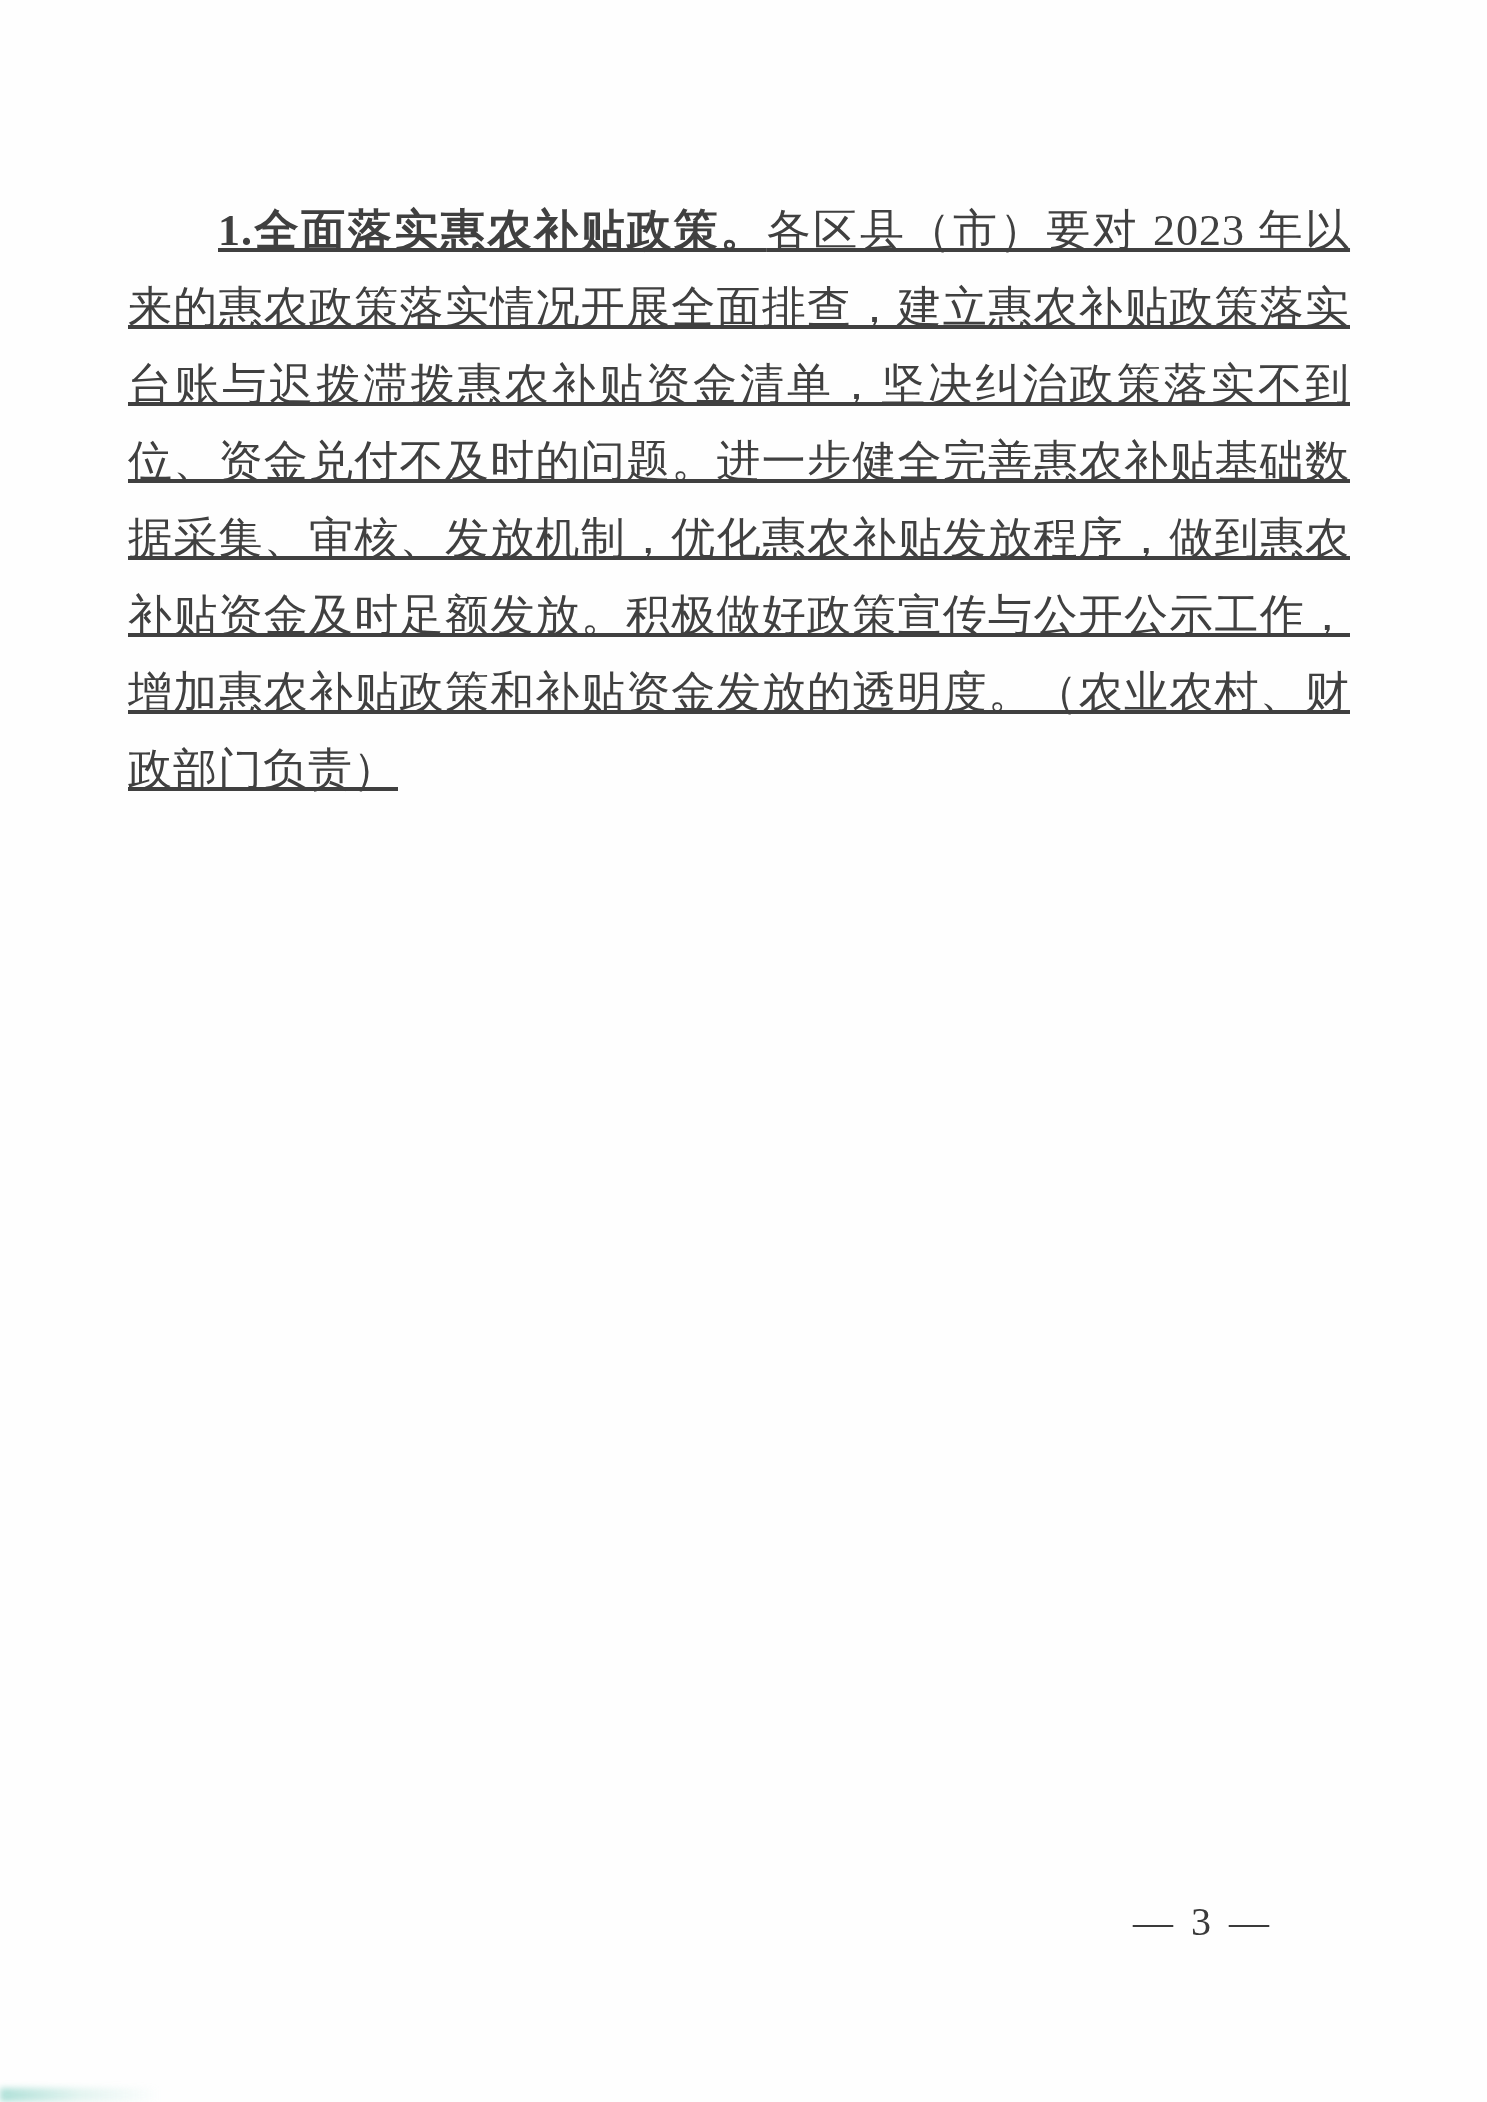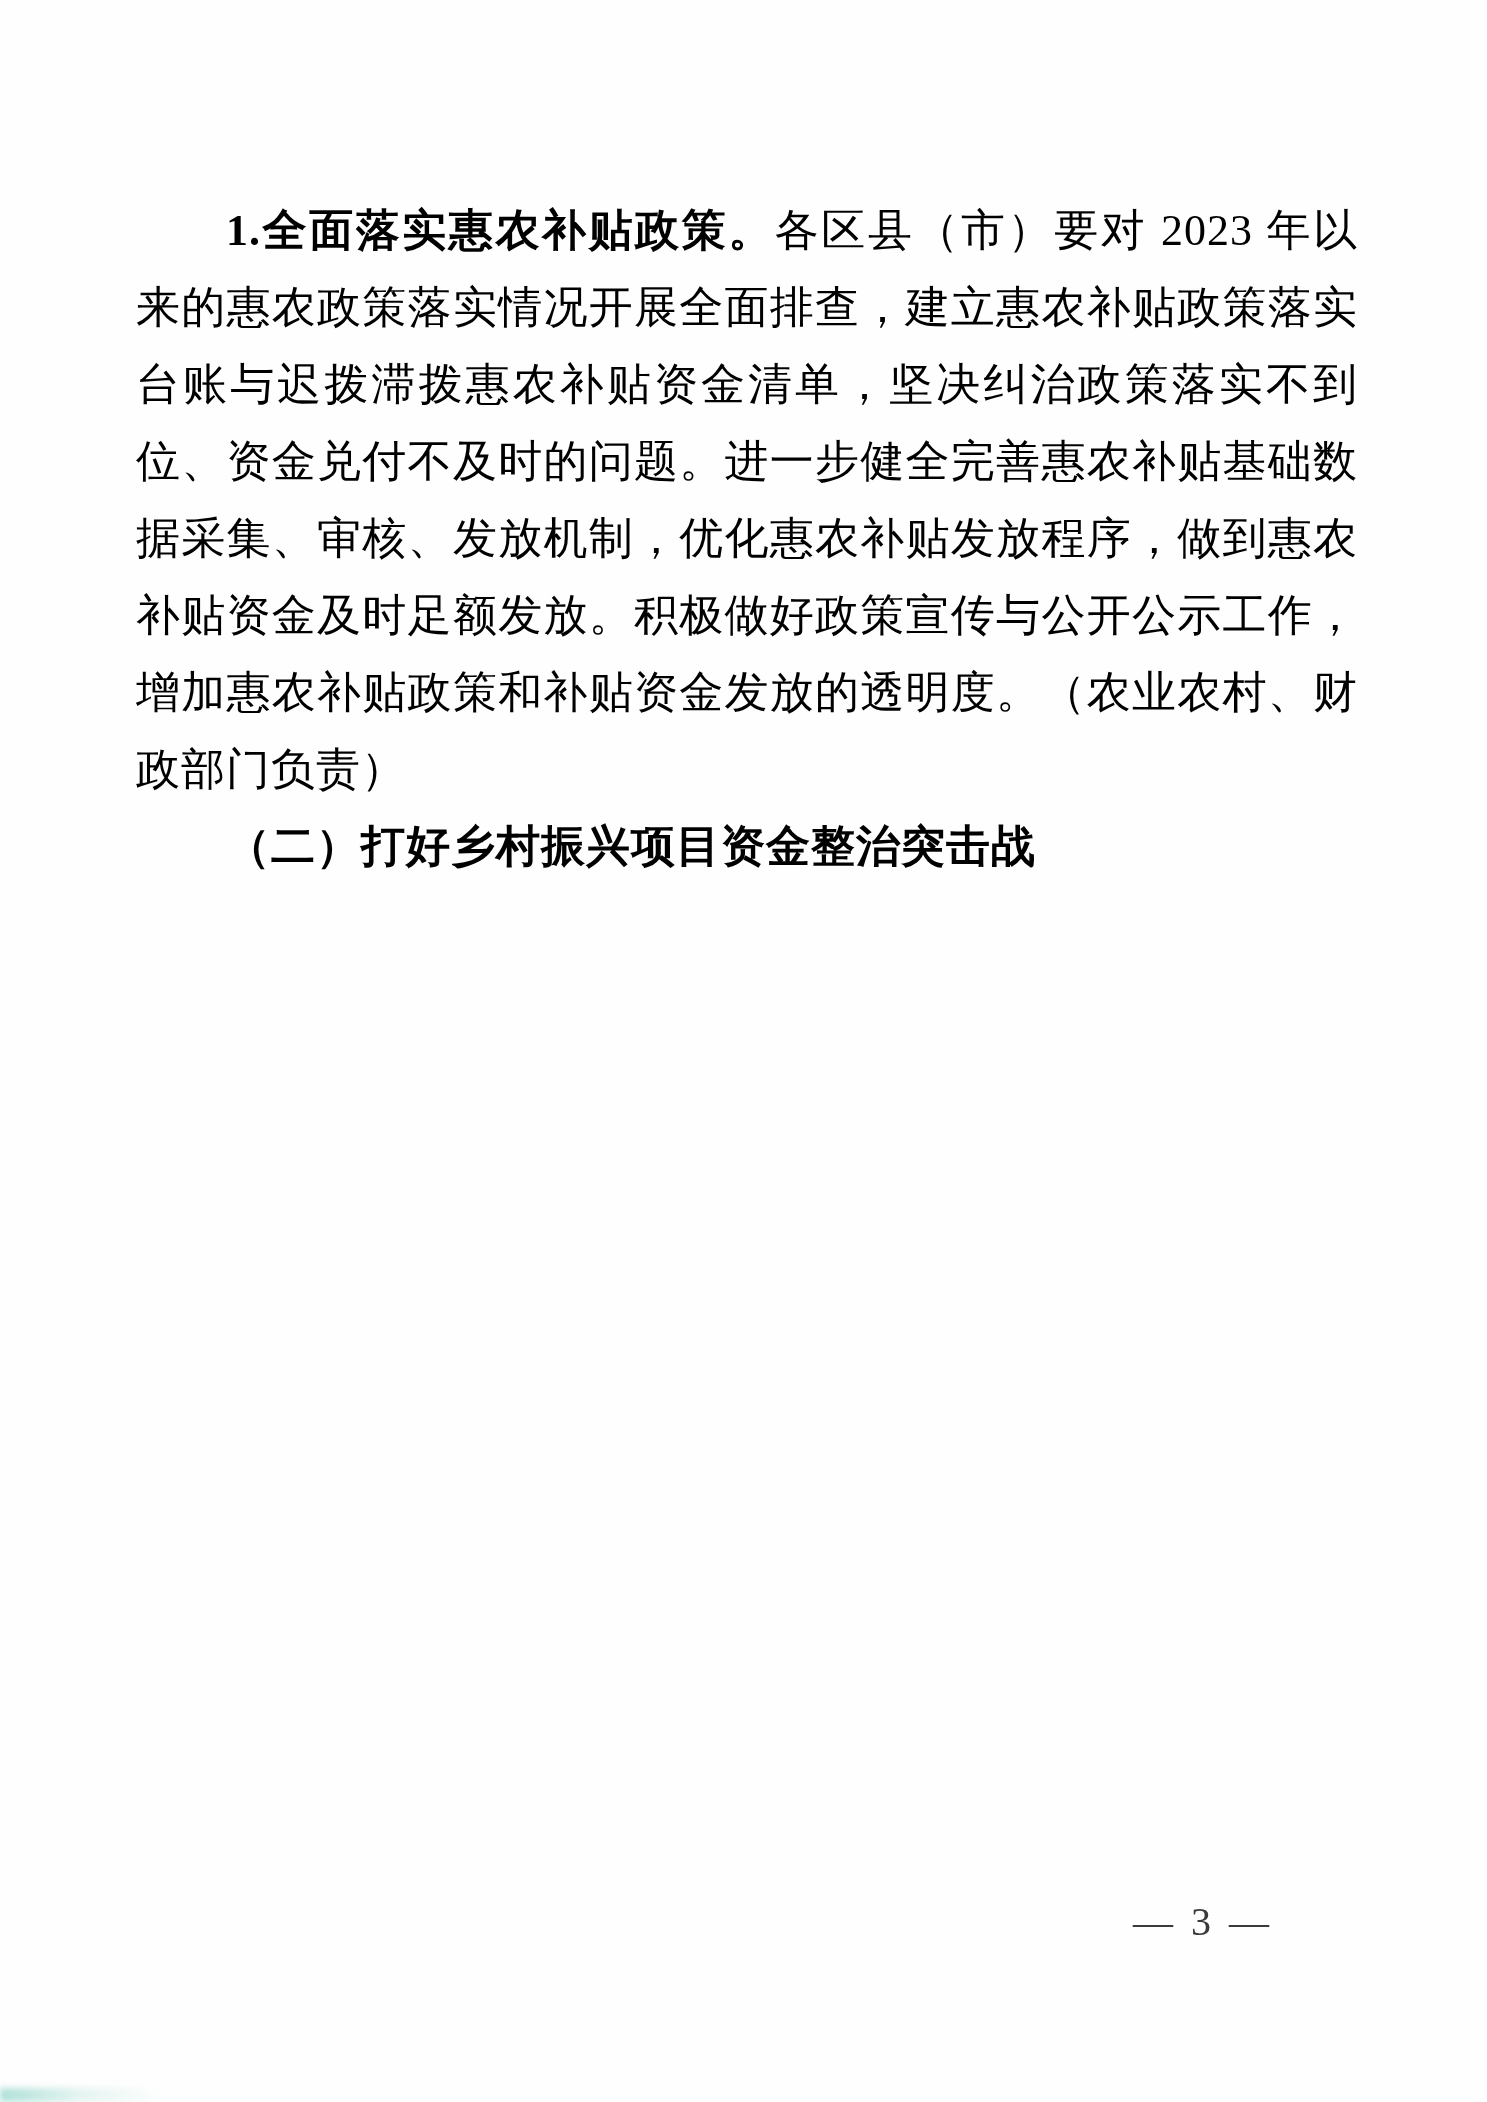--- a/index.html
+++ b/index.html
@@ -10,29 +10,30 @@
   .page {
     position: relative;
     width: 1487px;
     height: 2102px;
     background: #fefefe;
     overflow: hidden;
     font-family: "Liberation Serif", serif;
   }
   .content {
     position: absolute;
-    left: 136px;
+    left: 128px;
     top: 192px;
     width: 1222px;
-    color: #000000;
+    color: #404040;
     font-size: 44px;
     line-height: 77px;
     text-align: justify;
     text-justify: inter-ideograph;
     letter-spacing: 1px;
+    text-decoration: underline;
   }
   .content p {
     margin: 0;
     text-indent: 90px;
   }
   .lead {
     font-weight: 700;
   }
   .section-heading {
     font-weight: 700;
@@ -59,21 +60,20 @@
 </head>
 <body>
 
 <div class="page">
 
   <div class="content">
 
     <p><span class="lead">1.全面落实惠农补贴政策。</span><span>各区县（市）要对 2023 年以来的惠农政策落实情况开展全面排查，建立惠农补贴政策落实台账与迟拨滞拨惠农补贴资金清单，坚决纠治政策落实不到位、资金兑付不及时的问题。进一步健全完善惠农补贴基础数据采集、审核、发放机制，优化惠农补贴发放程序，做到惠农补贴资金及时足额发放。积极做好政策宣传与公开公示工作，增加惠农补贴政策和补贴资金发放的透明度。（农业农村、财政部门负责）</span></p>
 
 
-    <p class="section-heading">（二）打好乡村振兴项目资金整治突击战</p>
 
 
   </div>
 
   <div class="page-number">— 3 —</div>
 
   <div class="corner-smudge"></div>
 
 </div>
 

